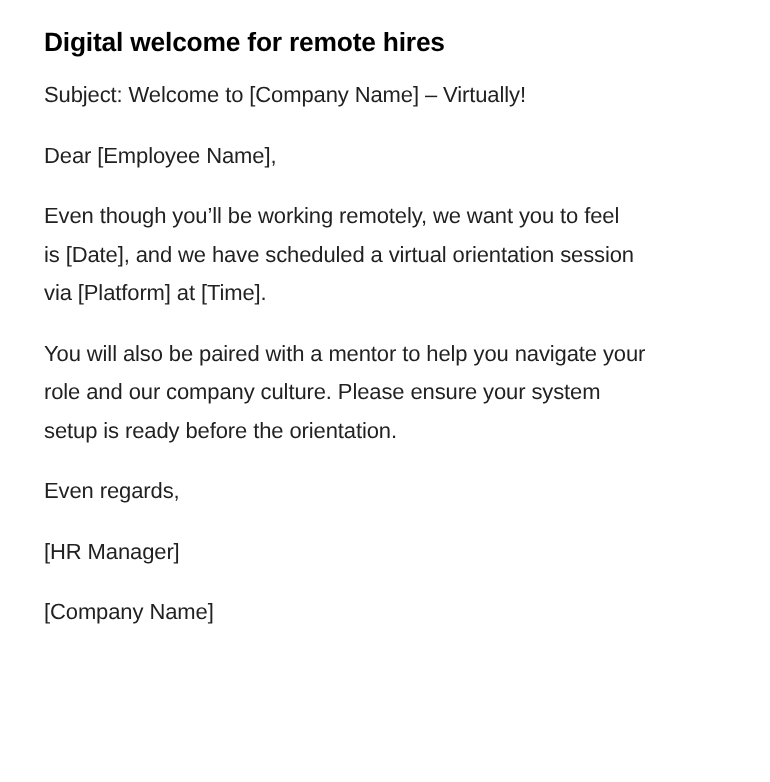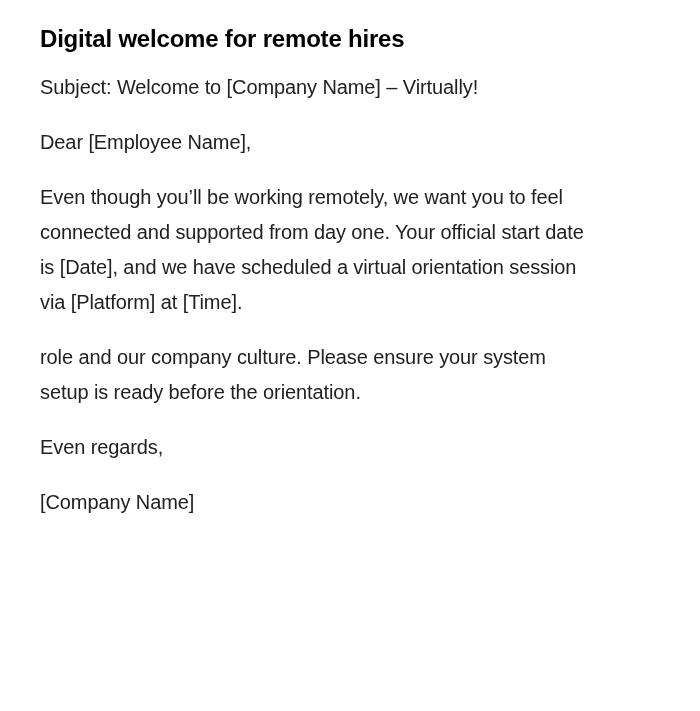--- a/index.html
+++ b/index.html
@@ -51,33 +51,36 @@
   <p class="para">
     <span class="ln">Subject: Welcome to [Company Name] – Virtually!</span>
   </p>
 
   <p class="para">
     <span class="ln">Dear [Employee Name],</span>
   </p>
 
   <p class="para">
     <span class="ln">Even though you’ll be working remotely, we want you to feel</span>
-    <span class="ln">connected and supported from day one. Your official start date</span>
     <span class="ln">is [Date], and we have scheduled a virtual orientation session</span>
     <span class="ln">via [Platform] at [Time].</span>
   </p>
 
   <p class="para">
+    <span class="ln">You will also be paired with a mentor to help you navigate your</span>
     <span class="ln">role and our company culture. Please ensure your system</span>
     <span class="ln">setup is ready before the orientation.</span>
   </p>
 
 
   <p class="para">
     <span class="ln">Even regards,</span>
   </p>
 
+  <p class="para">
+    <span class="ln">[HR Manager]</span>
+  </p>
 
   <p class="para">
     <span class="ln">[Company Name]</span>
   </p>
 
 </div>
 
 </body></html>

